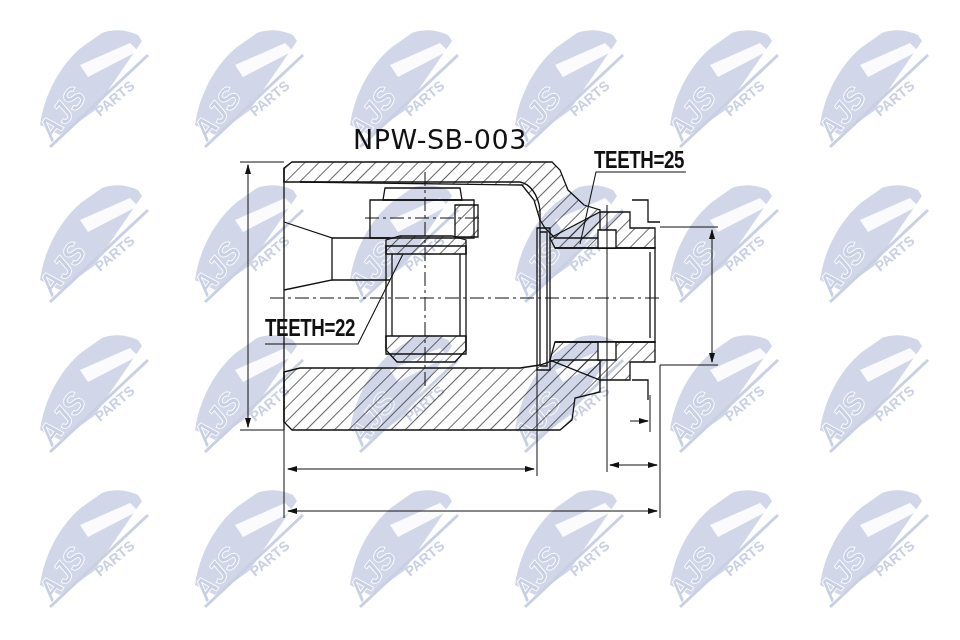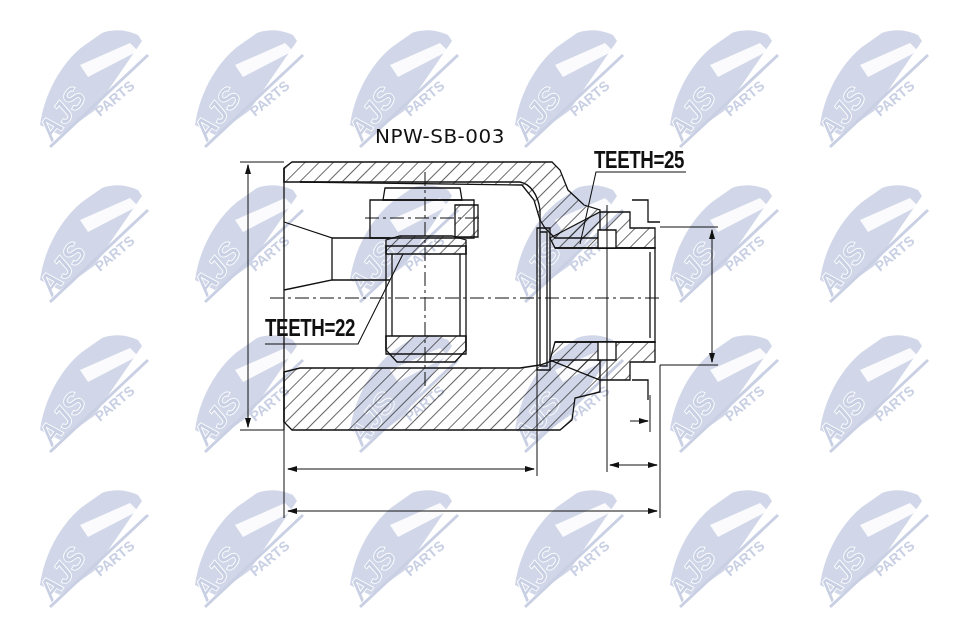--- a/index.html
+++ b/index.html
@@ -1,19 +1,19 @@
 <!DOCTYPE html>
 <html><head>
 <meta charset="utf-8">
 <style>
   html,body{margin:0;padding:0;background:#ffffff;}
   body{width:960px;height:640px;position:relative;overflow:hidden;font-family:"Liberation Sans",sans-serif;}
   #wm-layer{position:absolute;left:0;top:0;width:960px;height:640px;}
   #drawing{position:absolute;left:0;top:0;width:960px;height:640px;}
-  .title{position:absolute;left:0;top:124px;width:880px;text-align:center;font-family:"DejaVu Sans",sans-serif;font-size:20px;color:#111;letter-spacing:0.5px;}
+  .title{position:absolute;left:0;top:124px;width:880px;text-align:center;font-family:"DejaVu Sans",sans-serif;font-size:27px;color:#111;letter-spacing:0.5px;}
   .teeth{position:absolute;font-family:"Liberation Sans",sans-serif;font-weight:bold;font-size:24px;color:#111;transform:scaleX(0.78);transform-origin:left top;letter-spacing:-0.5px;}
   #teeth-left{left:265px;top:314px;}
   #teeth-right{left:594px;top:146px;}
 </style>
 </head>
 <body>
 
 <svg id="wm-layer" viewBox="0 0 960 640">
   <defs>
     <g id="wm">

